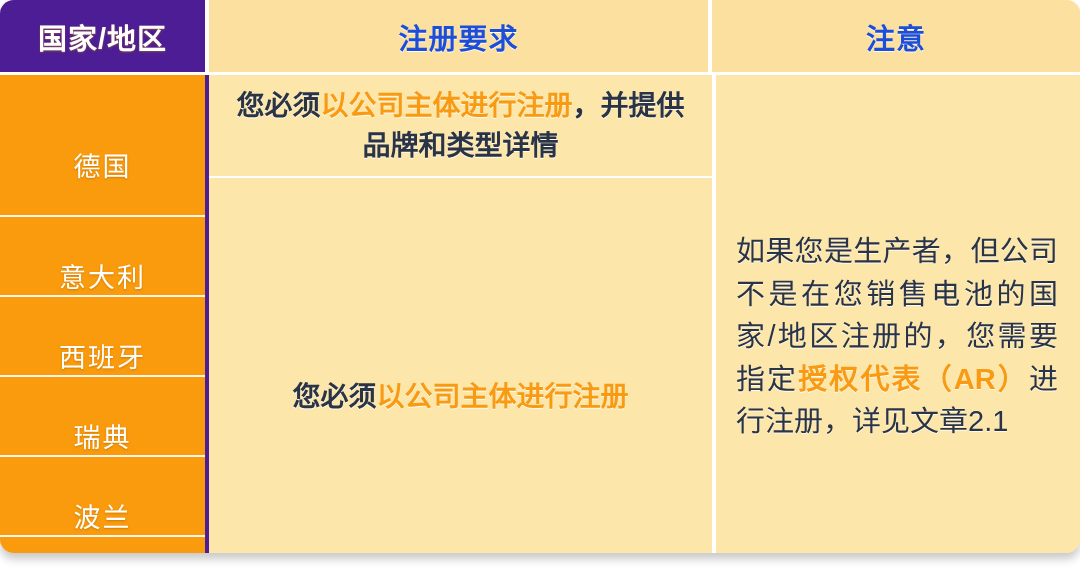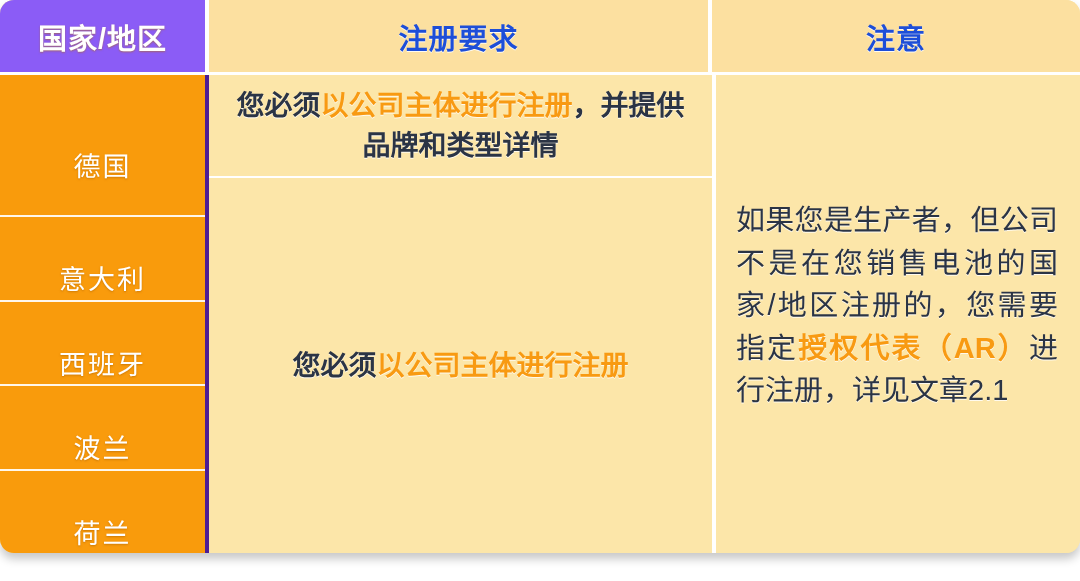--- a/index.html
+++ b/index.html
@@ -49,21 +49,21 @@
     box-sizing: border-box;
     color: #1d4ed8;
     font-size: 29px;
     font-weight: bold;
     letter-spacing: 1px;
     text-shadow: 0 1px 0 rgba(255,255,255,0.85);
   }
   .th.country {
     width: 205px;
     flex: 0 0 205px;
-    background: #8b5cf6;
+    background: #4c1d95;
     color: #ffffff;
     text-shadow: 0 1px 2px rgba(180,110,0,0.55);
   }
   .th.req {
     width: 503px;
     flex: 0 0 503px;
     border-left: 4px solid #ffffff;
   }
   .th.note {
     flex: 1 1 auto;
@@ -184,20 +184,23 @@
         <div class="country-cell germany">
           <span>德国</span>
         </div>
         <div class="country-cell rest">
           <span>意大利</span>
         </div>
         <div class="country-cell rest">
           <span>西班牙</span>
         </div>
         <div class="country-cell rest">
+          <span>瑞典</span>
+        </div>
+        <div class="country-cell rest">
           <span>波兰</span>
         </div>
         <div class="country-cell rest">
           <span>荷兰</span>
         </div>
       </div>
 
       <div class="col-req">
         <div class="req-cell germany">
           <span><span>您必须</span><span class="hl">以公司主体进行注册</span><span>，并提供品牌和类型详情</span></span>

